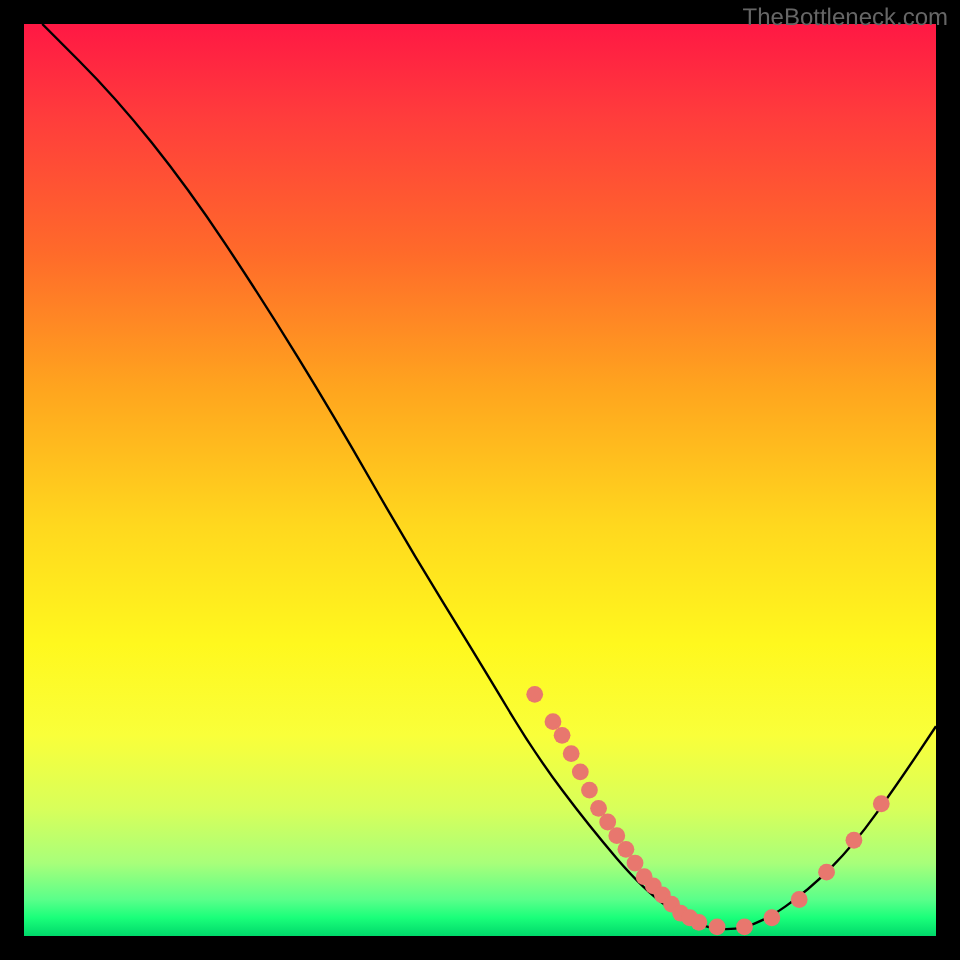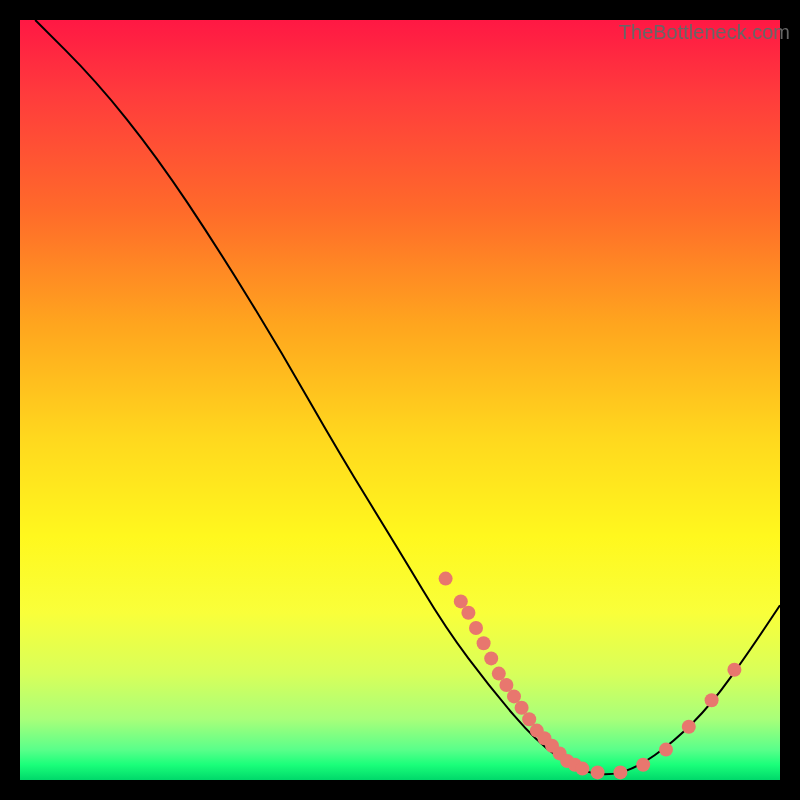--- a/index.html
+++ b/index.html
@@ -5,21 +5,21 @@
   * { margin: 0; padding: 0; box-sizing: border-box; }
   body {
     width: 800px;
     height: 800px;
     background: #000;
     position: relative;
     font-family: Arial, sans-serif;
   }
   .watermark {
     position: absolute;
-    top: 21px;
+    top: 4px;
     right: 10px;
     color: #666;
     font-size: 20px;
     font-weight: normal;
     z-index: 10;
   }
   .plot-area {
     position: absolute;
     left: 20px;
     top: 20px;

